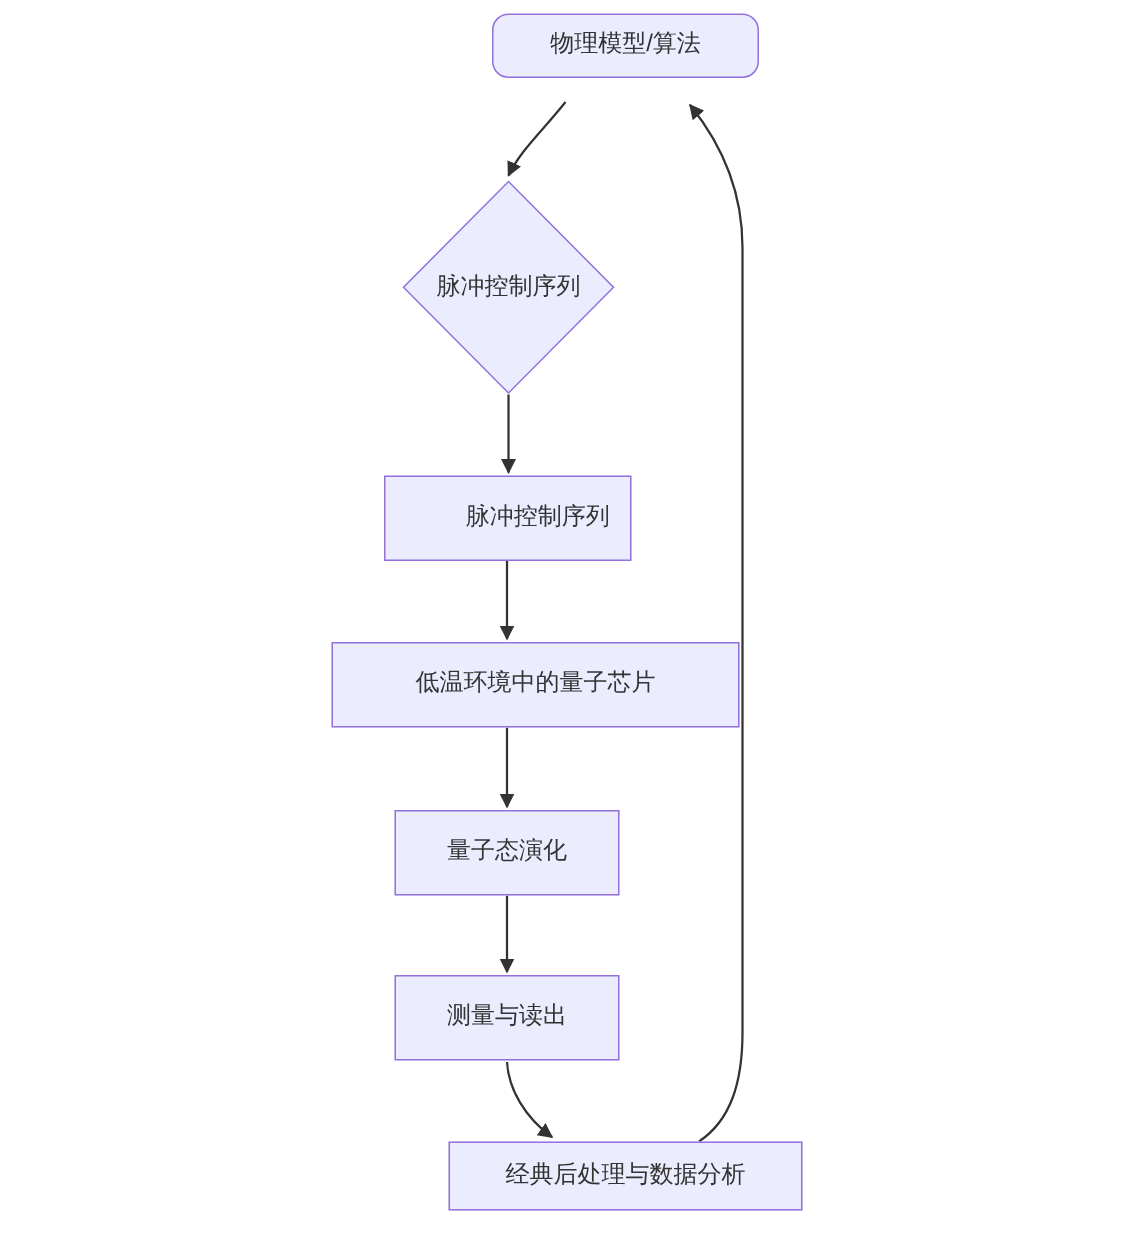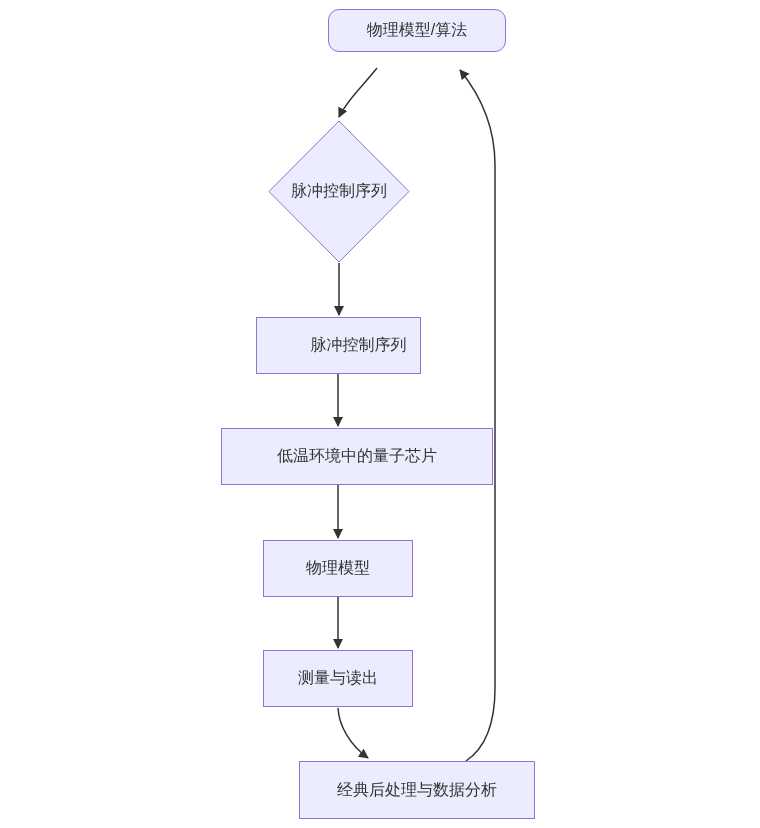--- a/index.html
+++ b/index.html
@@ -121,24 +121,24 @@
 
   <div class="node" style="left:256px; top:317px; width:165px; height:57px;padding-left:40px;">
     <span>脉冲控制序列</span>
   </div>
 
   <div class="node" style="left:221px; top:428px; width:272px; height:57px;">
     <span>低温环境中的量子芯片</span>
   </div>
 
   <div class="node" style="left:263px; top:540px; width:150px; height:57px;">
-    <span>物理模型</span>
+    <span>量子态演化</span>
   </div>
 
   <div class="node" style="left:263px; top:650px; width:150px; height:57px;text-align:center;">
     <span>测量与读出</span>
   </div>
 
-  <div class="node" style="left:299px; top:761px; width:236px; height:58px;">
+  <div class="node" style="left:299px; top:761px; width:236px; height:46px;">
     <span>经典后处理与数据分析</span>
   </div>
 
 </div>
 
 </body></html>

